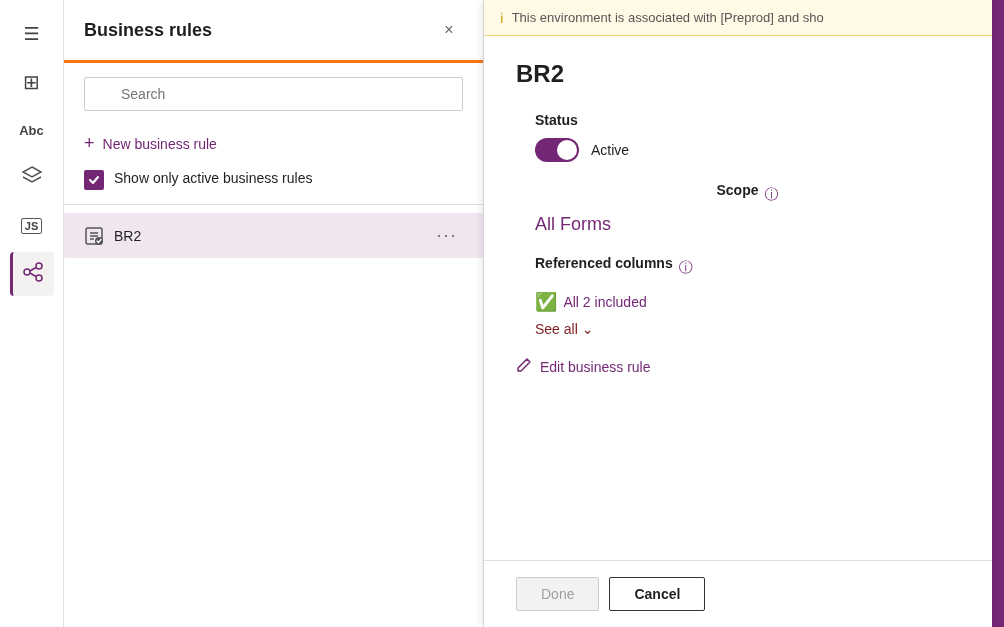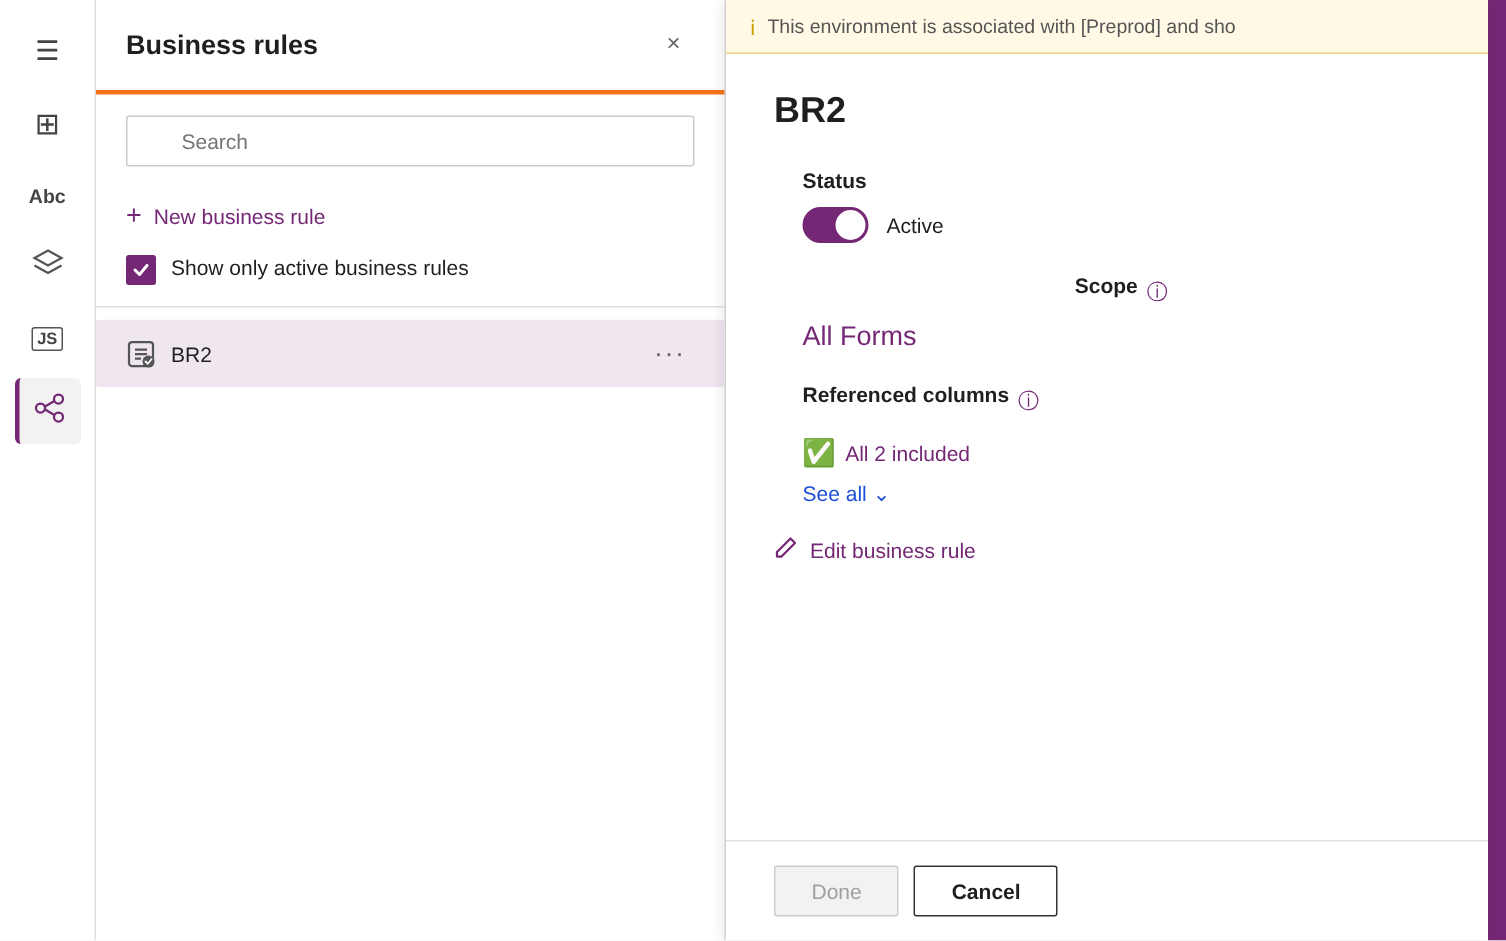--- a/index.html
+++ b/index.html
@@ -318,21 +318,21 @@
       font-size: 18px;
     }
     .ref-included-text {
       font-size: 14px;
       color: #742774;
     }
     .see-all-btn {
       display: flex;
       gap: 4px;
       font-size: 14px;
-      color: #1d4ed8;
+      color: #7f1d1d;
       cursor: pointer;
       background: none;
       border: none;
       padding: 0;
     }
 
     
     .edit-rule-btn {
       display: flex;
       align-items: center;

